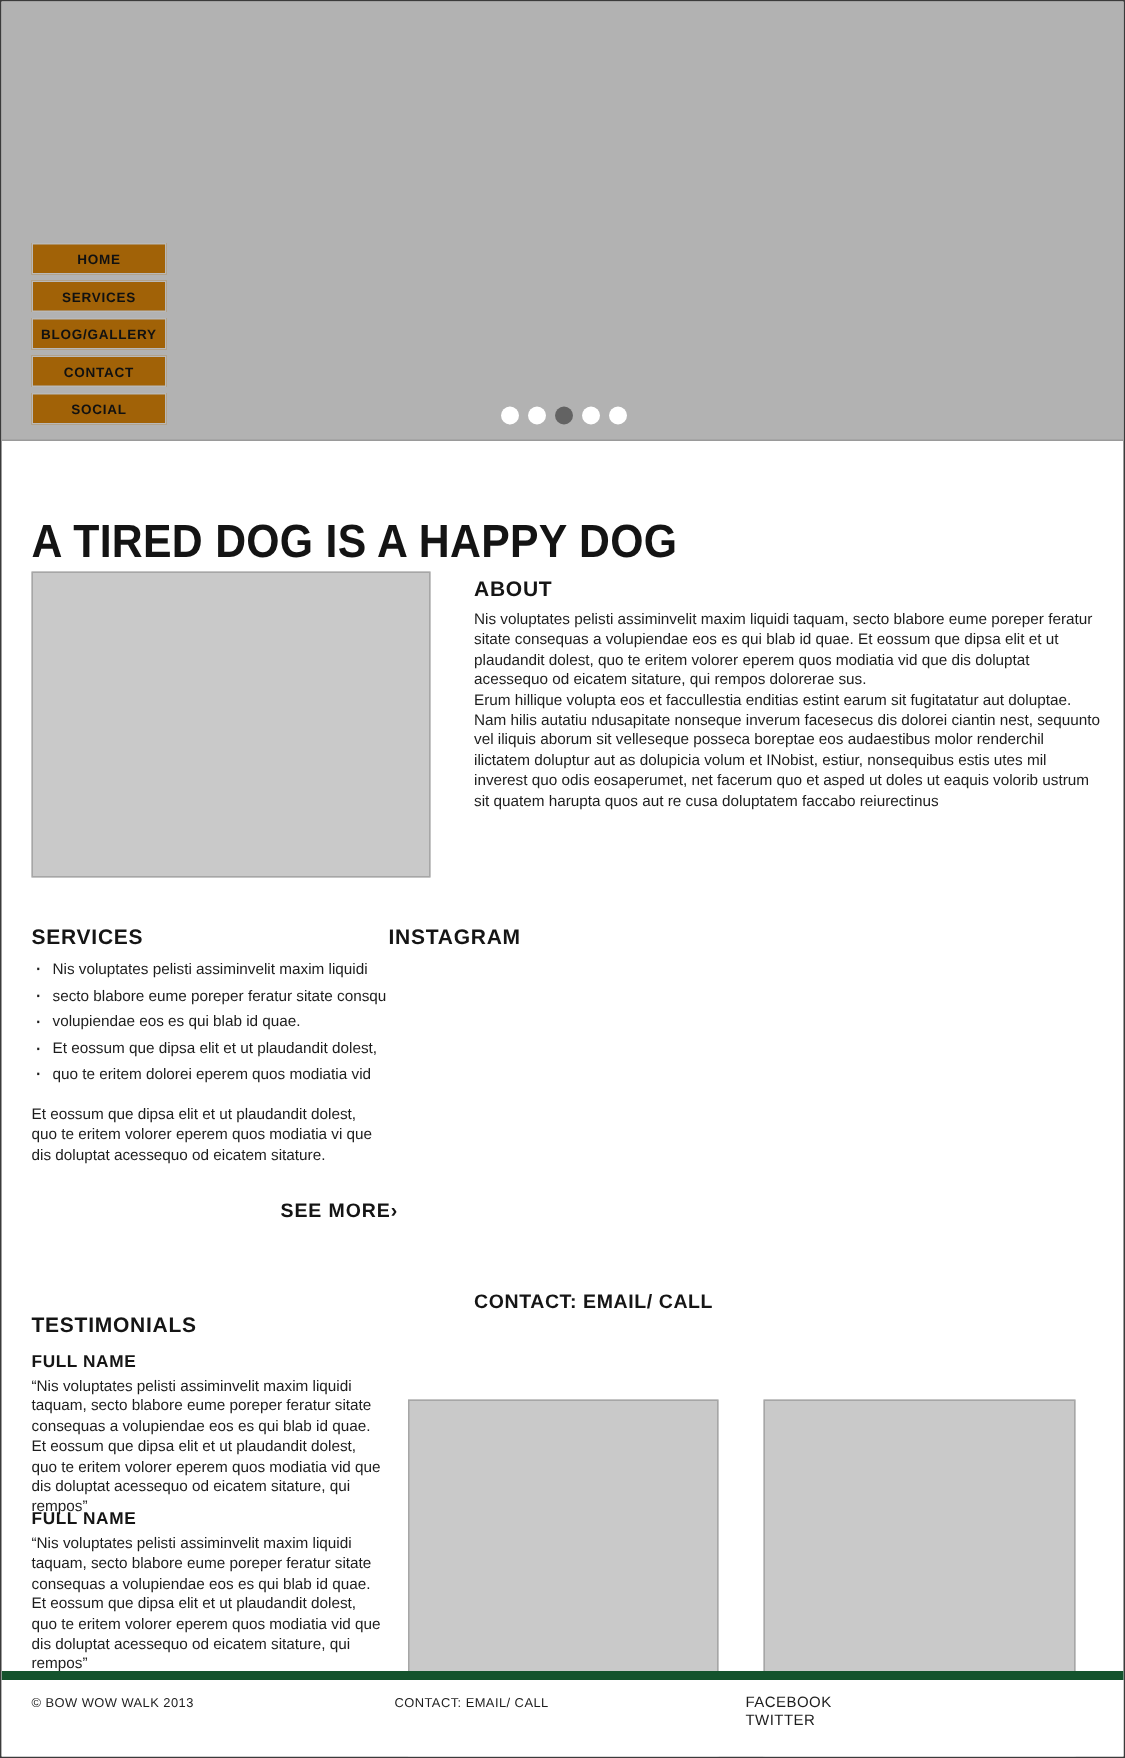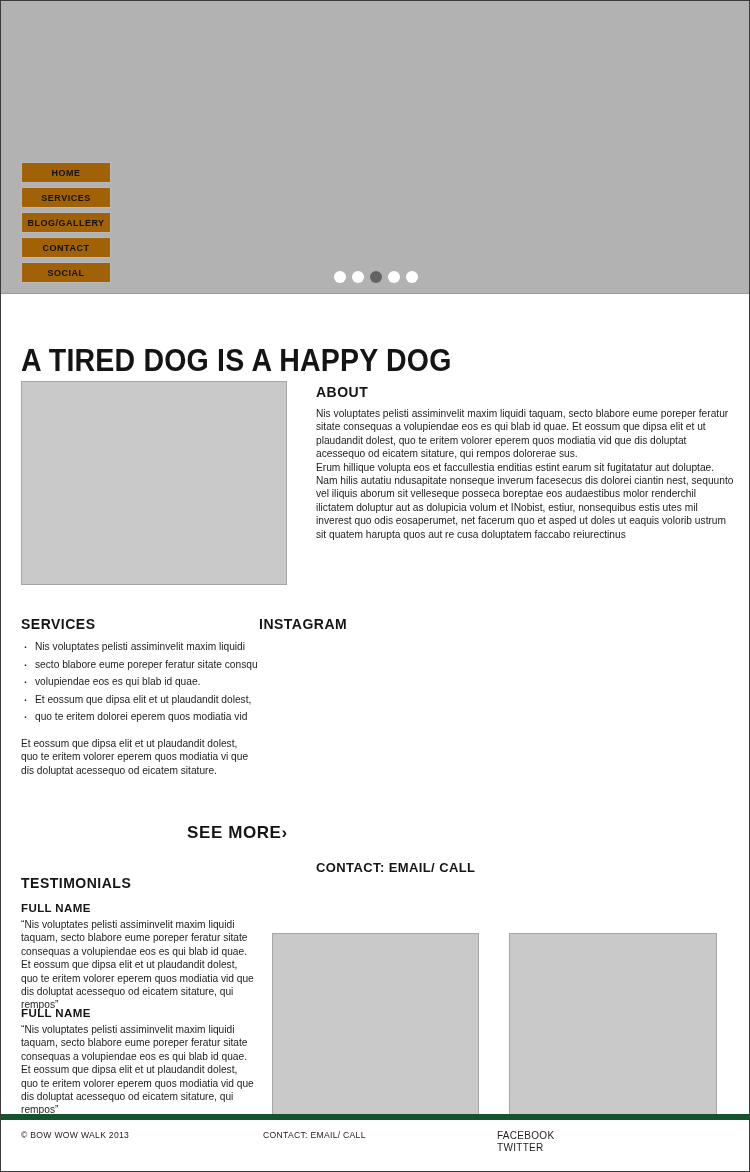--- a/index.html
+++ b/index.html
@@ -194,28 +194,27 @@
     line-height: 17.5px;
     color: #1d1d1d;
   }
   .services-para {
     position: absolute;
     left: 20px;
     top: 443px;
     width: 232px;
   }
   .see-more {
-    font-size: 17px;
+    font-size: 13px;
     font-weight: bold;
     letter-spacing: 0.6px;
     color: #141414;
     font-family: "Liberation Sans Narrow", "Liberation Sans", sans-serif;
     cursor: pointer;
     white-space: nowrap;
-    margin-top: 24px;
   }
   .see-more-services {
     position: absolute;
     left: 186px;
     top: 505px;
   }
 
   
   .insta-head {
     position: absolute;

